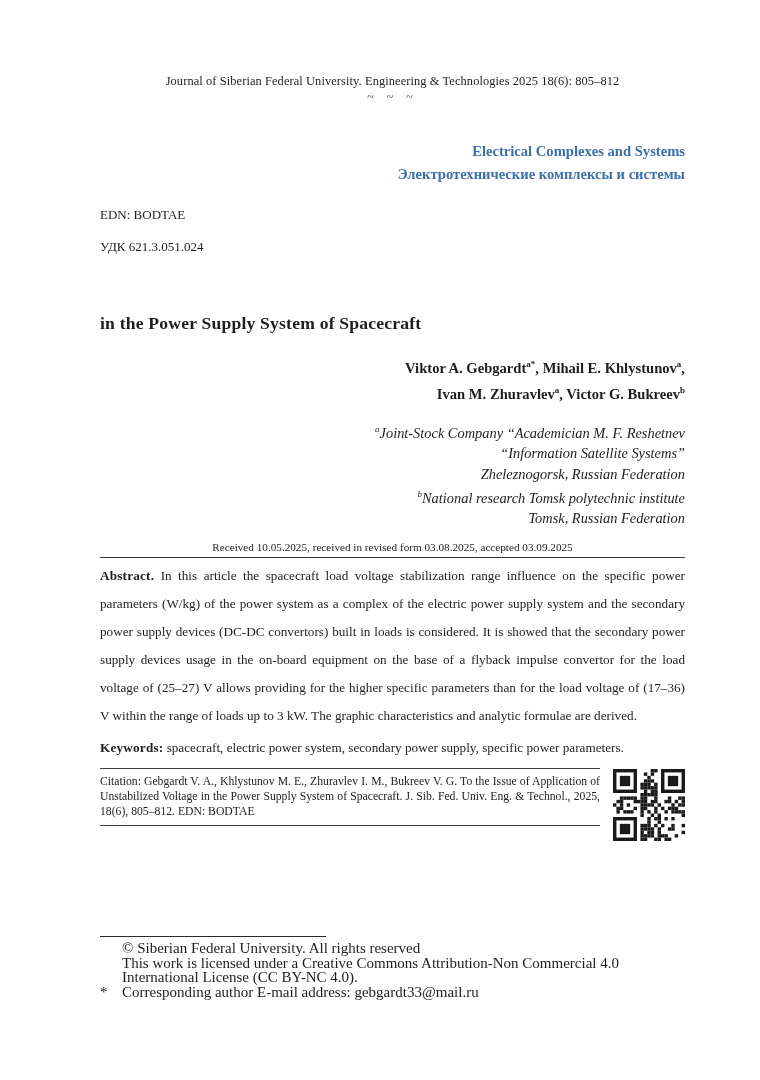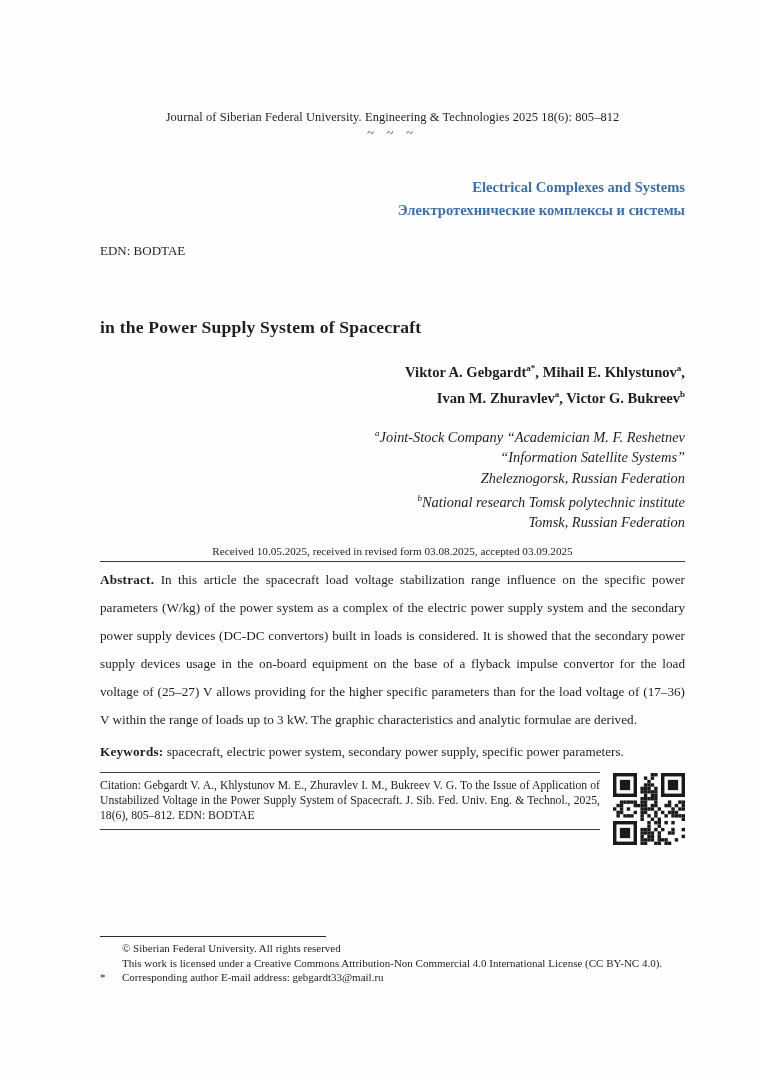--- a/index.html
+++ b/index.html
@@ -9,21 +9,21 @@
     width:760px; height:1080px;
     margin:0 auto;
     background:#fefefe;
     font-family:"Liberation Serif", serif;
     color:#1e1e1e;
     overflow:hidden;
   }
   .content { padding:0 75px 0 100px; }
 
   .journal-line {
-    padding-top:110px;
+    padding-top:74px;
     text-align:center;
     font-size:12.4px;
     letter-spacing:0.1px;
   }
   .tildes {
     text-align:center;
     font-size:12px;
     letter-spacing:5px;
     margin-top:1px;
     color:#2a2a2a;
@@ -113,21 +113,21 @@
   .footnote {
     position:absolute;
     left:100px; top:936px;
     width:585px;
   }
   .footnote-rule {
     width:226px;
     border-top:1.3px solid #2a2a2a;
     margin-bottom:4px;
   }
-  .fn-row { display:flex; font-size:11px; line-height:14.6px; }
+  .fn-row { display:flex; font-size:15px; line-height:14.6px; }
   .fn-marker { width:22px; flex:0 0 22px; }
   .fn-text { flex:1; }
 
   .page-number {
     position:absolute;
     left:100px; top:987px;
     width:585px;
     text-align:center;
     font-size:12.6px;
     letter-spacing:0.5px;
@@ -141,20 +141,21 @@
 
     <div class="journal-line">Journal of Siberian Federal University. Engineering &amp; Technologies 2025 18(6): 805–812</div>
     <div class="tildes">~ ~ ~</div>
 
     <div class="section-headings">
       <div class="accent" style="color: rgb(62, 112, 168);">Electrical Complexes and Systems</div>
       <div class="accent" style="color: rgb(62, 112, 168);">Электротехнические комплексы и системы</div>
     </div>
 
     <div class="meta-edn">EDN: BODTAE</div>
+    <div class="meta-udk">УДК 621.3.051.024</div>
 
     <h1 class="article-title">
       <br>
       <span>in the Power Supply System of Spacecraft</span>
     </h1>
 
     <div class="authors">
       <div><span>Viktor A. Gebgardt</span><sup>a*</sup><span>, </span><span>Mihail E. Khlystunov</span><sup>a</sup><span>,</span></div>
       <div><span>Ivan M. Zhuravlev</span><sup>a</sup><span>, </span><span>Victor G. Bukreev</span><sup>b</sup></div>
     </div>

